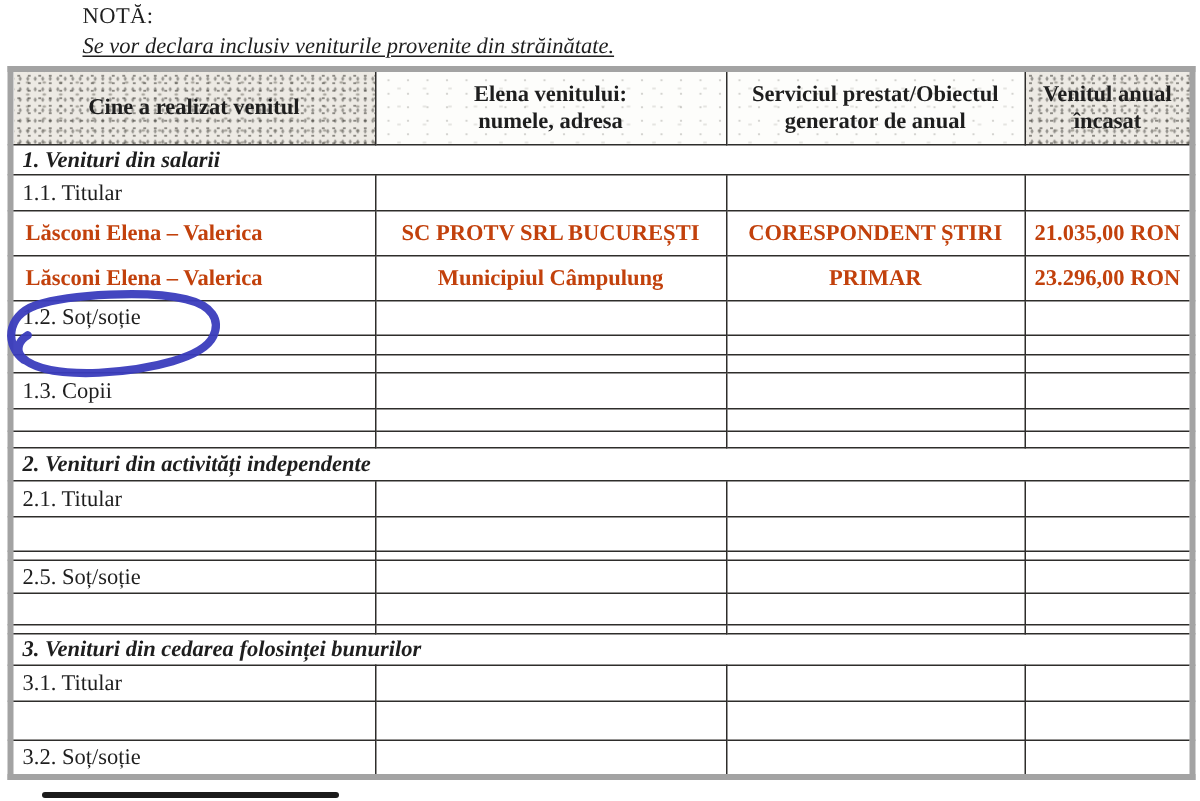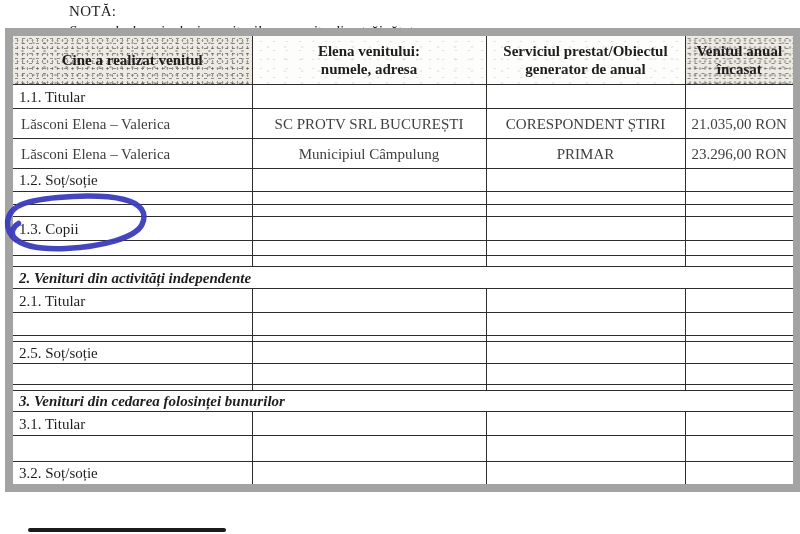--- a/index.html
+++ b/index.html
@@ -4,29 +4,29 @@
 <style>
   html, body { margin:0; padding:0; }
   body {
     width:800px; height:534px; overflow:hidden; position:relative;
     background:#ffffff; color:#1e1e1e;
     font-family:"Liberation Serif","DejaVu Serif",serif;
   }
   .page { position:relative; width:800px; height:534px; }
 
   
-  .note { position:absolute; left:69px; top:2px; font-size:15px; line-height:1.3; }
+  .note { position:absolute; left:55px; top:2px; font-size:15px; line-height:1.3; }
   .note .note-title { display:block; letter-spacing:.3px; }
   .note .note-text { display:block; text-decoration:underline; text-underline-offset:2px;font-style:italic; }
 
   
   table.form {
-    position:absolute; left:5px; top:28px; width:788px;
+    position:absolute; left:5px; top:44px; width:788px;
     border-collapse:collapse; table-layout:fixed;
-    border:8px solid #a3a3a3;
+    border:4px solid #a3a3a3;
   }
   .form td, .form th {
     border:1.5px solid #2e2d2b; padding:0 4px; overflow:hidden;
     vertical-align:middle; font-size:15px; line-height:1.2;
   }
   .form th { font-weight:bold; text-align:center; }
   .form th span { display:block; }
 
   .speckle-heavy {
     background-color:#edeae4;
@@ -41,21 +41,21 @@
     background-color:#fdfdfb;
     background-image:
       radial-gradient(rgba(90,88,80,.25) .8px, transparent 1.1px),
       radial-gradient(rgba(120,118,108,.18) 1px, transparent 1.4px);
     background-size:13px 9px, 17px 12px;
     background-position:2px 1px, 7px 5px;
   }
 
   tr.sec td { font-style:italic; font-weight:600; padding-left:6px; }
   tr.labelr td:first-child { padding-left:6px; }
-  tr.datar td { font-weight:normal; color:#404040; }
+  tr.datar td { font-weight:bold; color:#c2410c; }
   tr.datar td.c { text-align:center; }
   tr.datar td:first-child { padding-left:8px; }
   tr.emptyr td { font-size:0; line-height:0; padding:0; }
 
   
   tr.h48 td, tr.h48 th { height:48px; }
   tr.h19 td { height:19px; }
   tr.h20 td { height:20px; }
   tr.h21 td { height:21px;margin-left:34px; }
   tr.h22 td { height:22px; }
@@ -104,20 +104,23 @@
       <th class="speckle-light">
         <span>Serviciul prestat/Obiectul</span>
         <span>generator de anual</span>
       </th>
       <th class="speckle-heavy">
         <span>Venitul anual</span>
         <span>încasat</span>
       </th>
     </tr>
 
+    <tr class="sec h19">
+      <td colspan="4">1. Venituri din salarii</td>
+    </tr>
     <tr class="labelr h23">
       <td>1.1. Titular</td>
       <td></td>
       <td></td>
       <td></td>
     </tr>
     <tr class="datar h29">
       <td>Lăsconi Elena – Valerica</td>
       <td class="c">SC PROTV SRL BUCUREȘTI</td>
       <td class="c">CORESPONDENT ȘTIRI</td>

